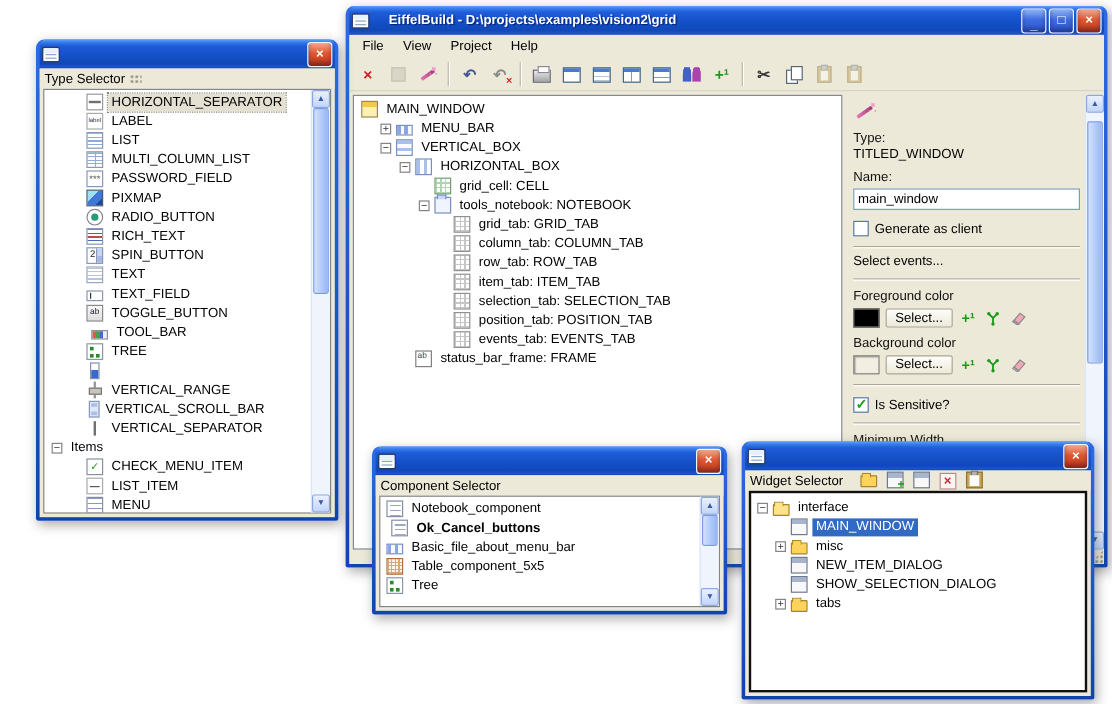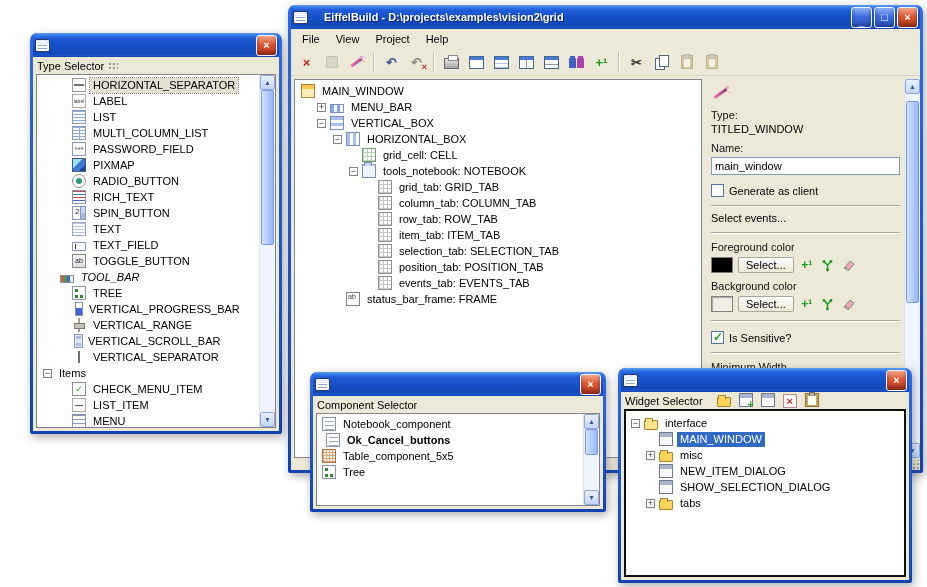--- a/index.html
+++ b/index.html
@@ -506,34 +506,33 @@
             <div class="trow" style="padding-left: 22px;">
               <span class="expander hidden"></span>
               <span class="ticon i-textfield"></span>
               <span class="tlabel">TEXT_FIELD</span>
             </div>
             <div class="trow" style="padding-left: 22px;">
               <span class="expander hidden"></span>
               <span class="ticon i-toggle"></span>
               <span class="tlabel">TOGGLE_BUTTON</span>
             </div>
-            <div class="trow" style="padding-left: 10px; font-style: italic;">
+            <div class="trow" style="padding-left: 26px;">
               <span class="expander hidden"></span>
               <span class="ticon i-toolbar"></span>
               <span class="tlabel">TOOL_BAR</span>
             </div>
             <div class="trow" style="padding-left: 22px;">
               <span class="expander hidden"></span>
               <span class="ticon i-tree"></span>
               <span class="tlabel">TREE</span>
             </div>
             <div class="trow" style="padding-left: 22px;">
               <span class="expander hidden"></span>
               <span class="ticon i-vprogress"></span>
-              <span class="tlabel">VERTICAL_PROGRESS_BAR</span>
             </div>
             <div class="trow" style="padding-left: 22px;">
               <span class="expander hidden"></span>
               <span class="ticon i-vrange"></span>
               <span class="tlabel">VERTICAL_RANGE</span>
             </div>
             <div class="trow" style="padding-left: 22px;">
               <span class="expander hidden"></span>
               <span class="ticon i-vscroll"></span>
               <span class="tlabel">VERTICAL_SCROLL_BAR</span>
@@ -590,20 +589,24 @@
       </div>
       <div class="list-wrap">
         <div class="tree-pane" id="component-list">
             <div class="trow" style="padding-left: 5px;">
               <span class="ticon i-note"></span>
               <span class="tlabel">Notebook_component</span>
             </div>
             <div class="trow" style="padding-left: 9px; font-weight: bold;">
               <span class="ticon i-note"></span>
               <span class="tlabel">Ok_Cancel_buttons</span>
+            </div>
+            <div class="trow" style="padding-left: 5px;">
+              <span class="ticon i-menubar"></span>
+              <span class="tlabel">Basic_file_about_menu_bar</span>
             </div>
             <div class="trow" style="padding-left: 5px;">
               <span class="ticon i-grid-comp"></span>
               <span class="tlabel">Table_component_5x5</span>
             </div>
             <div class="trow" style="padding-left: 5px;">
               <span class="ticon i-tree"></span>
               <span class="tlabel">Tree</span>
             </div>
           </div>

